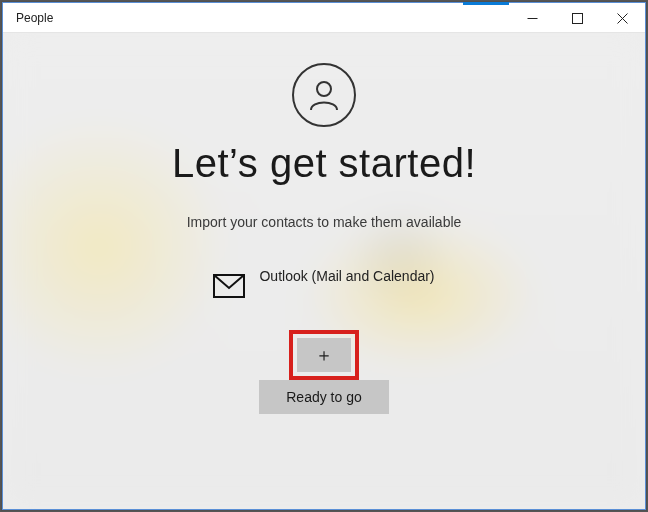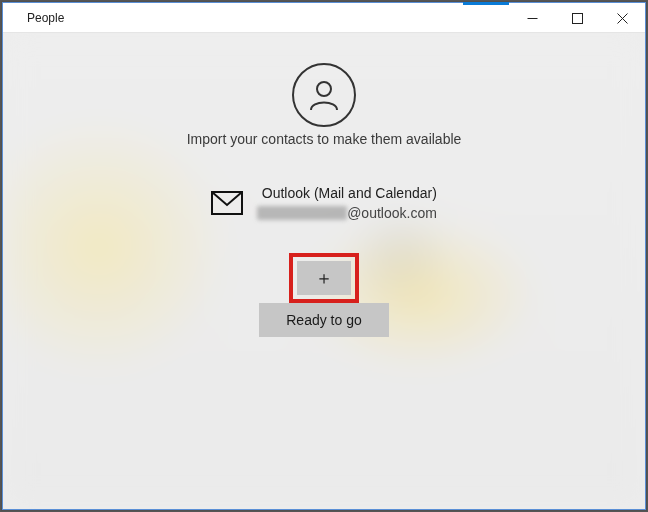--- a/index.html
+++ b/index.html
@@ -6,21 +6,21 @@
   html, body { width: 648px; height: 512px; overflow: hidden; font-family: "Segoe UI", Arial, sans-serif; }
   body { background: #555; }
   .window {
     position: absolute; left: 2px; top: 2px; width: 644px; height: 508px;
     background: #fff; border: 1px solid #5a8fd6; box-shadow: 0 0 0 1px rgba(0,0,0,.05);
   }
   .titlebar {
     height: 30px; display: flex; align-items: center; background: #fff;
     border-bottom: 1px solid #e5e5e5; position: relative;
   }
-  .title { font-size: 12px; color: #222; padding-left: 24px; }
+  .title { font-size: 12px; color: #222; padding-left: 13px; }
   .controls { position: absolute; right: 0; top: 0; height: 30px; display: flex; }
   .ctrl { width: 45px; height: 30px; display: flex; align-items: center; justify-content: center; }
   .ctrl svg { display: block; }
   .accent { position:absolute; top:-1px; left:460px; width:46px; height:3px; background:#0a7bd7; }
   .content {
     position: absolute; left: 0; top: 30px; right: 0; bottom: 0;
     background: #e9e9e9; overflow: hidden;
   }
   .blur-bg {
     position: absolute; inset: 0;
@@ -31,22 +31,22 @@
       linear-gradient(#eaeaea,#e3e3e3);
     filter: blur(14px);
   }
   .overlay { position: absolute; inset:0; background: rgba(240,240,240,.55); }
   .stage { position: absolute; inset: 0; display: flex; flex-direction: column; align-items: center; }
   .avatar-ring {
     margin-top: 30px; width: 64px; height: 64px; border: 2px solid #333; border-radius: 50%;
     display: flex; align-items: center; justify-content: center;
   }
   .headline { margin-top: 14px; font-size: 40px; font-weight: 300; color: #1a1a1a; letter-spacing: .5px; }
-  .sub { margin-top: 2px; font-size: 14px; color: #3a3a3a; text-align: center; line-height: 1.45; }
-  .account { margin-top: 36px; display: flex; align-items: flex-start; gap: 14px; text-align: right; }
+  .sub { margin-top: 26px; font-size: 14px; color: #3a3a3a; text-align: center; line-height: 1.45; }
+  .account { margin-top: 36px; display: flex; align-items: flex-start; gap: 14px; }
   .mail-icon { width: 32px; height: 24px; margin-top: 6px; }
   .acct-text { font-size: 14px; color: #222; }
   .acct-email { margin-top: 4px; font-size: 14px; color: #444; }
   .acct-email .redact { display:inline-block; width:90px; height:14px; background: rgba(160,160,160,.7); filter: blur(2px); vertical-align: -2px; border-radius:2px;}
   .btn {
     height: 34px; padding: 0 18px; background: #c6c6c6; color: #1a1a1a;
     font-size: 14px; display: inline-flex; align-items: center; justify-content: center;
     border: none; gap: 10px; cursor: pointer;
   }
   .import-wrap {
@@ -87,37 +87,35 @@
     <div class="overlay"></div>
     <div class="stage">
 
       <div class="avatar-ring">
         <svg width="36" height="36" viewBox="0 0 36 36">
           <circle cx="18" cy="12" r="7" fill="none" stroke="#333" stroke-width="2"></circle>
           <path d="M5 33 C5 23, 31 23, 31 33" fill="none" stroke="#333" stroke-width="2"></path>
         </svg>
       </div>
 
+      <div class="headline">Let’s get started!</div>
 
       <div class="sub">
         <span>Import your contacts to make them available</span><br>
       </div>
 
       <div class="account">
         <div class="mail-icon">
           <svg width="32" height="24" viewBox="0 0 32 24">
             <rect x="1" y="1" width="30" height="22" fill="none" stroke="#111" stroke-width="2"></rect>
             <polyline points="1,1 16,14 31,1" fill="none" stroke="#111" stroke-width="2"></polyline>
           </svg>
         </div>
         <div>
           <div class="acct-text">Outlook (Mail and Calendar)</div>
-          <div class="acct-email">
-            <span class="redact"></span><span>@outlook.com</span>
-          </div>
         </div>
       </div>
 
       <div class="import-wrap">
         <button class="btn">
           <span class="plus">＋</span>
         </button>
       </div>
 
       <button class="btn ready-btn">

